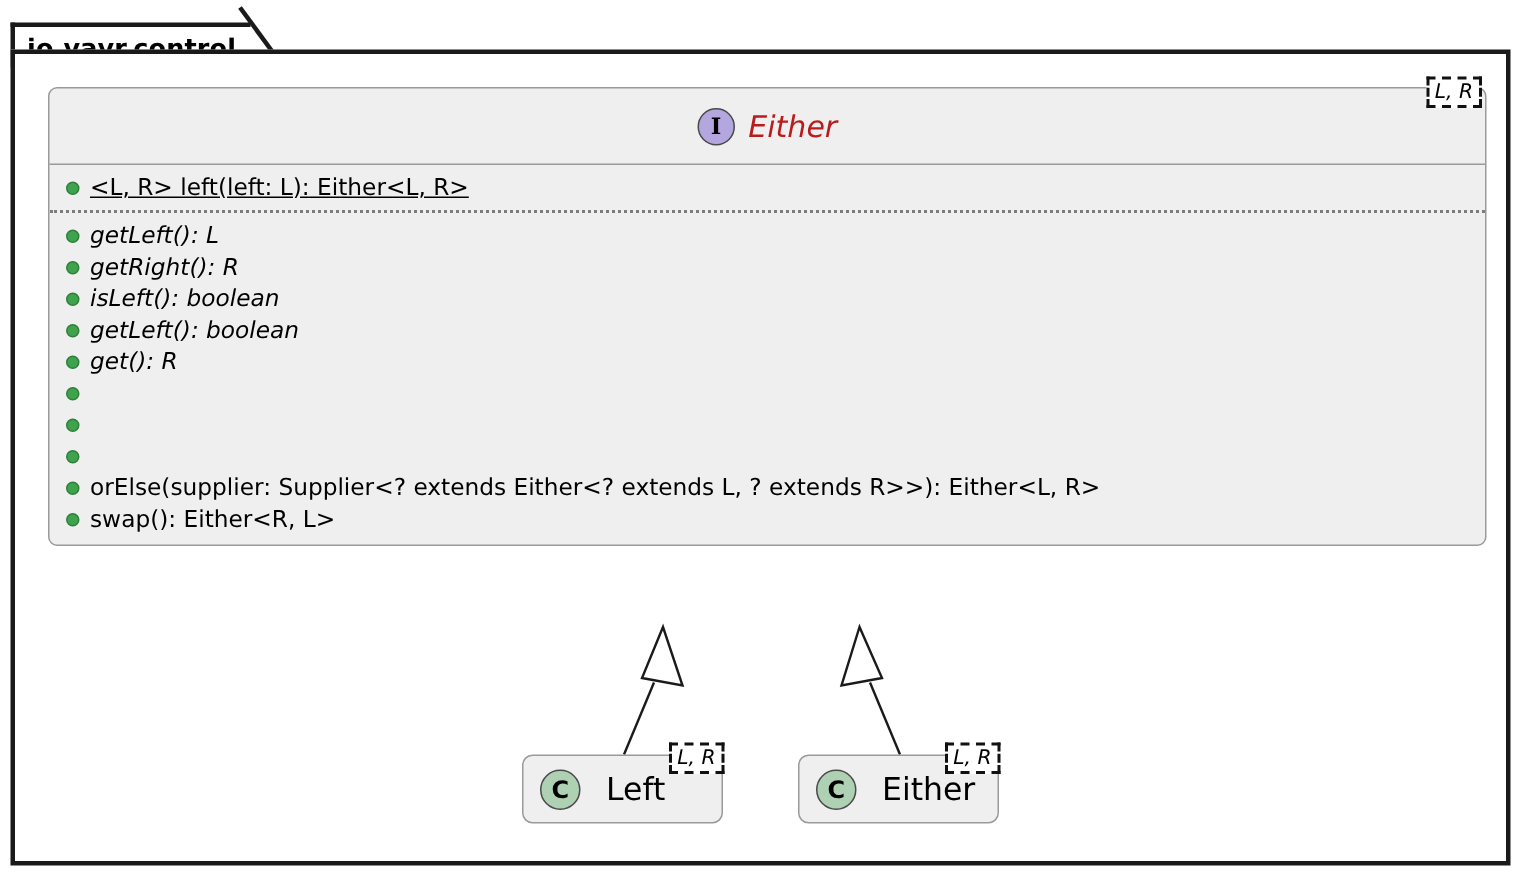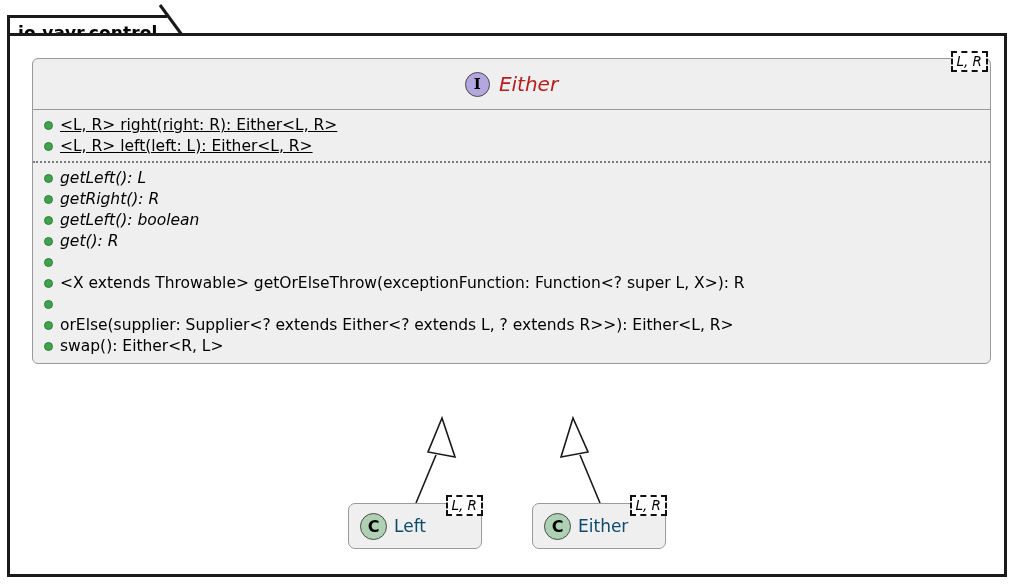--- a/index.html
+++ b/index.html
@@ -163,23 +163,23 @@
     height: 46px;
     background: #efefef;
     border: 1px solid #9a9a9a;
     border-radius: 7px;
     box-sizing: border-box;
     display: flex;
     align-items: center;
     padding-left: 11px;
   }
   .subclass-name {
-    font-size: 17px;
-    color: #0c4a6e;
-    margin-left: 7px;
+    font-size: 21px;
+    color: #000000;
+    margin-left: 17px;
   }
   .subclass-box .stereotype-circle {
     width: 27px;
     height: 27px;
     font-size: 16px;
   }
   #left-class  { left: 348px; top: 503px; }
   #right-class { left: 532px; top: 503px; }
   #left-generic  { right: -2px; top: -9px; }
   #right-generic { right: -2px; top: -9px; }
@@ -210,51 +210,50 @@
 
   <div id="either-header">
     <span class="stereotype-circle circle-interface">I</span>
     <span id="either-title">Either</span>
     <span class="generic-chip" id="either-generic">L, R</span>
   </div>
 
   <div class="compartment" id="static-compartment">
     <div class="member-row">
       <span class="vis-dot"></span>
-      <span class="member-text m-static">&lt;L, R&gt; right(right: R): Either&lt;L, R&gt;</span>
-    </div>
-    <div class="member-row">
-      <span class="vis-dot"></span>
       <span class="member-text m-static">&lt;L, R&gt; left(left: L): Either&lt;L, R&gt;</span>
     </div>
   </div>
 
   <div class="compartment" id="method-compartment">
     <div class="member-row">
       <span class="vis-dot"></span>
       <span class="member-text m-abstract">getLeft(): L</span>
     </div>
     <div class="member-row">
       <span class="vis-dot"></span>
       <span class="member-text m-abstract">getRight(): R</span>
     </div>
     <div class="member-row">
       <span class="vis-dot"></span>
+      <span class="member-text m-abstract">isLeft(): boolean</span>
+    </div>
+    <div class="member-row">
+      <span class="vis-dot"></span>
       <span class="member-text m-abstract">getLeft(): boolean</span>
     </div>
     <div class="member-row">
       <span class="vis-dot"></span>
       <span class="member-text m-abstract">get(): R</span>
     </div>
     <div class="member-row">
       <span class="vis-dot"></span>
     </div>
     <div class="member-row">
       <span class="vis-dot"></span>
-      <span class="member-text">&lt;X extends Throwable&gt; getOrElseThrow(exceptionFunction: Function&lt;? super L, X&gt;): R</span>
     </div>
     <div class="member-row">
       <span class="vis-dot"></span>
     </div>
     <div class="member-row">
       <span class="vis-dot"></span>
       <span class="member-text">orElse(supplier: Supplier&lt;? extends Either&lt;? extends L, ? extends R&gt;&gt;): Either&lt;L, R&gt;</span>
     </div>
     <div class="member-row">
       <span class="vis-dot"></span>

